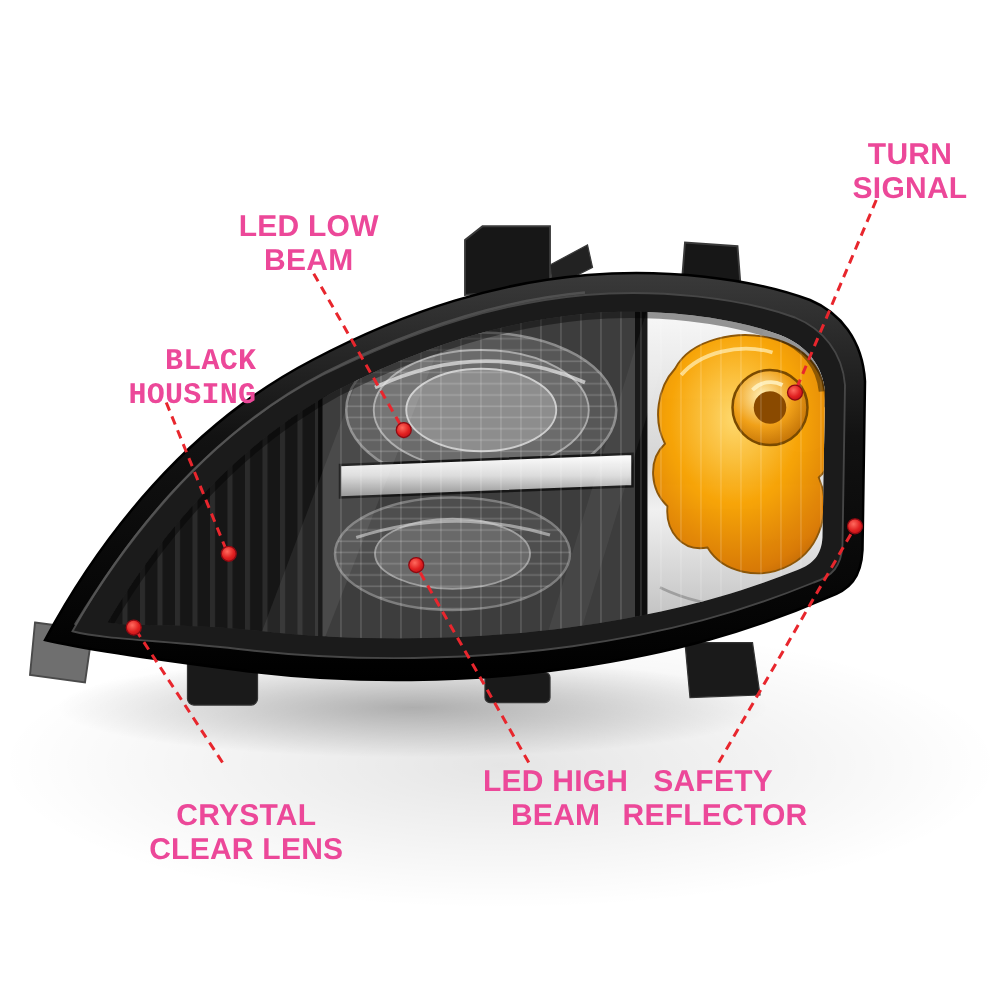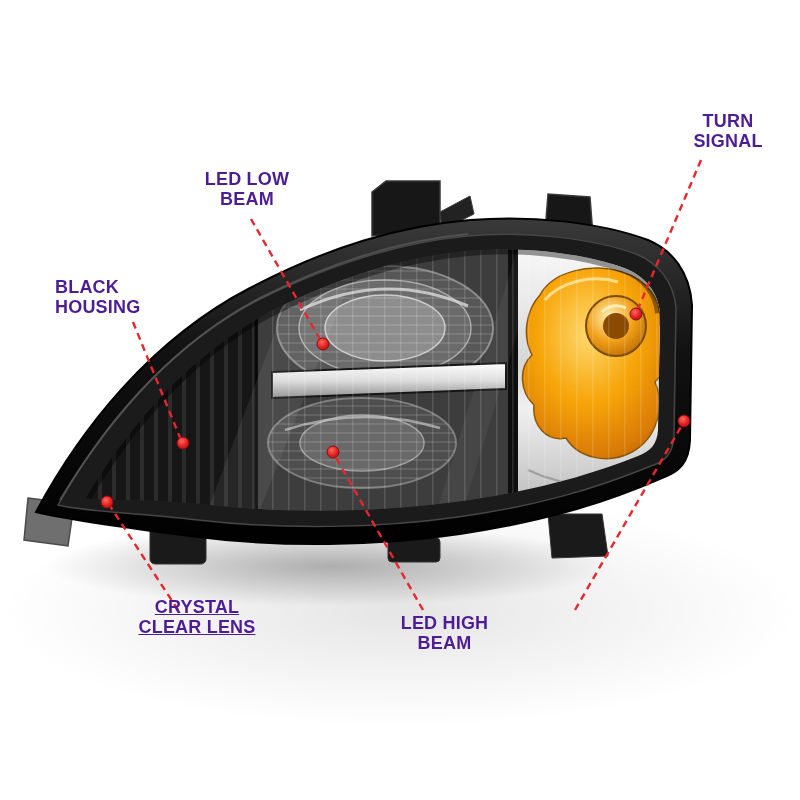--- a/index.html
+++ b/index.html
@@ -11,32 +11,32 @@
     overflow: hidden;
     font-family: "Liberation Sans", sans-serif;
   }
   .art {
     position: absolute;
     inset: 0;
   }
   .callout {
     position: absolute;
     font-weight: 700;
-    font-size: 18px;
+    font-size: 24px;
     line-height: 1.12;
-    color: #4c1d95;
+    color: #ec4899;
     text-align: center;
     white-space: pre-line;
     letter-spacing: 0.2px;
     text-transform: uppercase;
   }
   .c-turn      { left: 663px; top: 111px; width: 130px; }
   .c-low       { left: 182px; top: 169px; width: 130px; text-align: center; }
-  .c-housing   { left: 55px;  top: 277px; width: 150px; text-align: left; }
-  .c-lens      { left: 112px; top: 597px; width: 170px; text-decoration: underline; }
+  .c-housing   { left: 55px;  top: 277px; width: 150px; text-align: right; font-family: Liberation Mono, monospace; }
+  .c-lens      { left: 112px; top: 640px; width: 170px; }
   .c-high      { left: 382px; top: 613px; width: 125px; }
   .c-reflector { left: 498px; top: 613px; width: 145px; }
 </style>
 </head>
 <body>
 
 <div class="stage">
 
   <svg class="art" width="800" height="800" viewBox="0 0 800 800" xmlns="http://www.w3.org/2000/svg">
     <defs>
@@ -197,14 +197,16 @@
   <div class="callout c-turn">TURN
 SIGNAL</div>
   <div class="callout c-low">LED LOW
 BEAM</div>
   <div class="callout c-housing">BLACK
 HOUSING</div>
   <div class="callout c-lens">CRYSTAL
 CLEAR LENS</div>
   <div class="callout c-high">LED HIGH
 BEAM</div>
+  <div class="callout c-reflector">SAFETY
+REFLECTOR</div>
 
 </div>
 
 </body></html>

